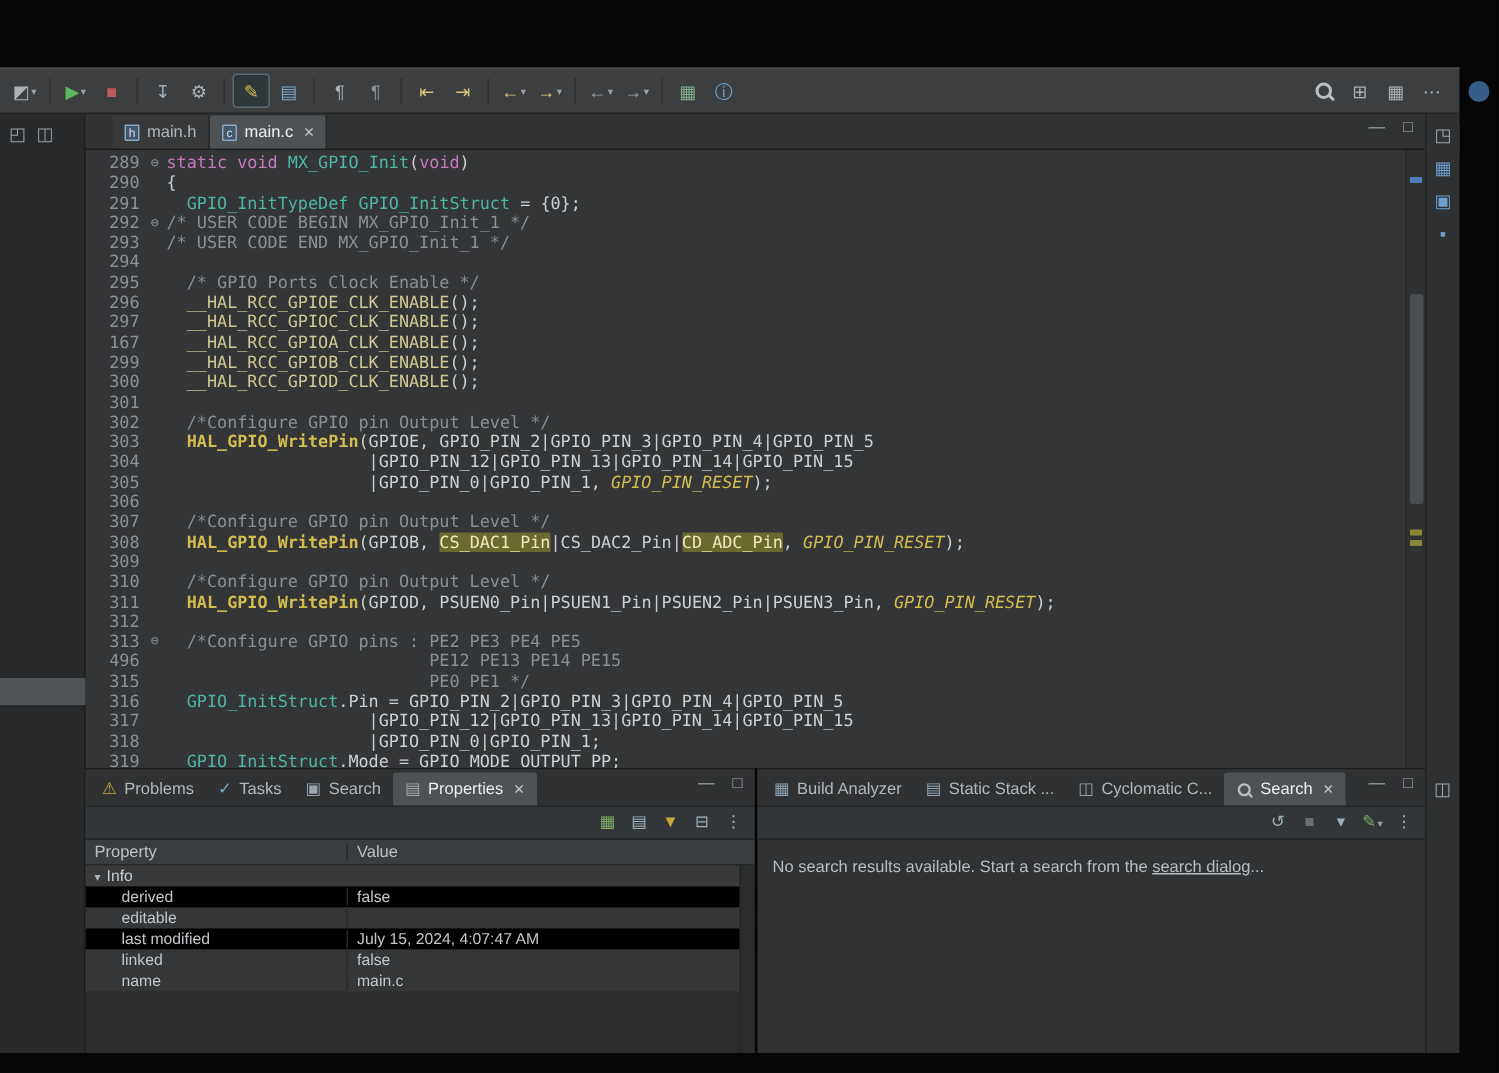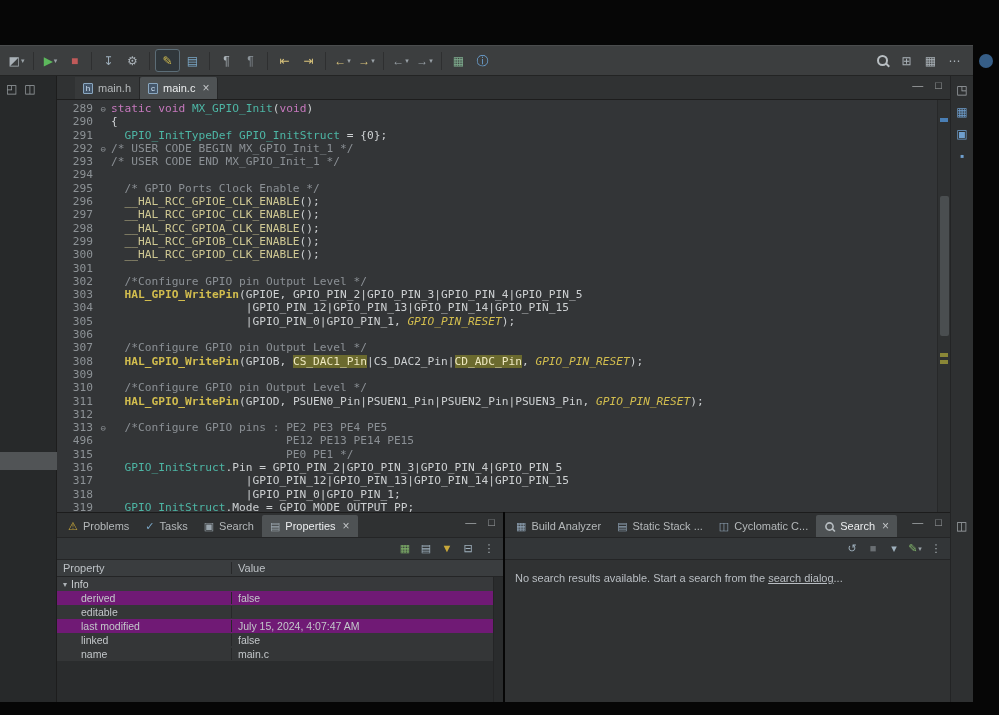--- a/index.html
+++ b/index.html
@@ -71,21 +71,21 @@
   .ptoolbar{height:22px;background:#333638;border-bottom:1px solid #242526;display:flex;align-items:center;
             justify-content:flex-end;padding-right:4px;gap:1px;box-sizing:border-box;}
   .ptoolbar .tbtn{min-width:18px;height:18px;font-size:11px;}
   .tblhead{height:17px;display:flex;background:#3a3d3f;border-bottom:1px solid #242526;font-size:11px;
            color:#bcc1c5;align-items:center;box-sizing:border-box;}
   .th1{width:175px;padding-left:6px;border-right:1px solid #272829;box-sizing:border-box;}
   .th2{flex:1;padding-left:6px;}
   #tbody{flex:1;position:relative;background:#2a2c2d;overflow:hidden;}
   .grow{height:14px;background:#37393b;display:flex;align-items:center;font-size:10.5px;color:#c9cdd0;}
   .grow .chev{font-size:8px;margin:0 4px 0 6px;color:#aeb3b7;}
-  .prow{height:14px;display:flex;font-size:10.5px;color:#c3c7ca;align-items:center;background:#701a75;}
+  .prow{height:14px;display:flex;font-size:10.5px;color:#c3c7ca;align-items:center;background:#000000;}
   .prow.alt{background:#343637;}
   .pc1{width:175px;padding-left:24px;border-right:1px solid #272829;white-space:nowrap;overflow:hidden;box-sizing:border-box;}
   .pc2{flex:1;padding-left:6px;white-space:nowrap;overflow:hidden;}
   .tscroll{position:absolute;right:0;top:0;bottom:0;width:9px;background:#2a2c2d;border-left:1px solid #242526;}
   #searchmsg{padding:12px 10px;font-size:11px;color:#b9bec3;}
   #searchmsg .link{text-decoration:underline;cursor:pointer;}
   
   #edge-ic{position:absolute;left:979px;top:54px;width:14px;height:14px;border-radius:50%;background:#3f6f9f;opacity:.85;}
 </style>
 </head>
@@ -222,21 +222,21 @@
       <div id="gutter">
           <div class="gut"><span class="num">289</span><span class="fold">⊖</span></div>
           <div class="gut"><span class="num">290</span></div>
           <div class="gut"><span class="num">291</span></div>
           <div class="gut"><span class="num">292</span><span class="fold">⊖</span></div>
           <div class="gut"><span class="num">293</span></div>
           <div class="gut"><span class="num">294</span></div>
           <div class="gut"><span class="num">295</span></div>
           <div class="gut"><span class="num">296</span></div>
           <div class="gut"><span class="num">297</span></div>
-          <div class="gut"><span class="num">298</span></div>
+          <div class="gut"><span class="num">167</span></div>
           <div class="gut"><span class="num">299</span></div>
           <div class="gut"><span class="num">300</span></div>
           <div class="gut"><span class="num">301</span></div>
           <div class="gut"><span class="num">302</span></div>
           <div class="gut"><span class="num">303</span></div>
           <div class="gut"><span class="num">304</span></div>
           <div class="gut"><span class="num">305</span></div>
           <div class="gut"><span class="num">306</span></div>
           <div class="gut"><span class="num">307</span></div>
           <div class="gut"><span class="num">308</span></div>

